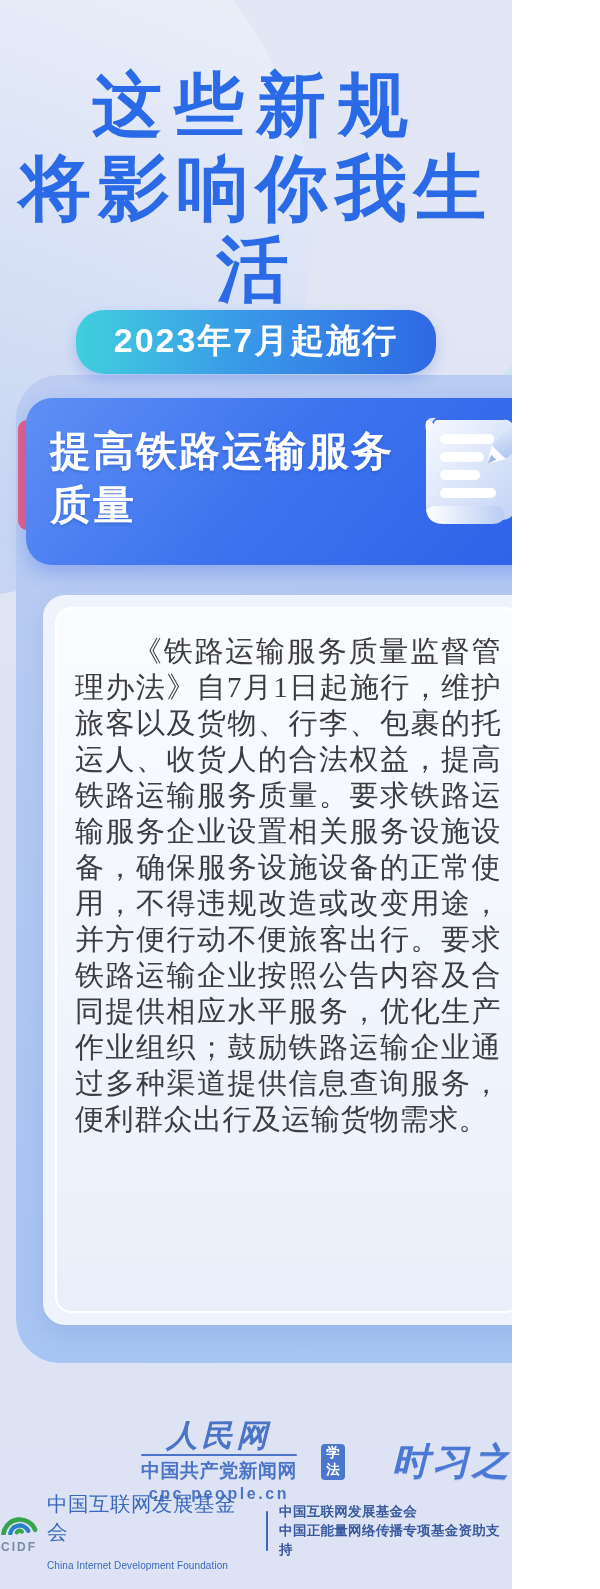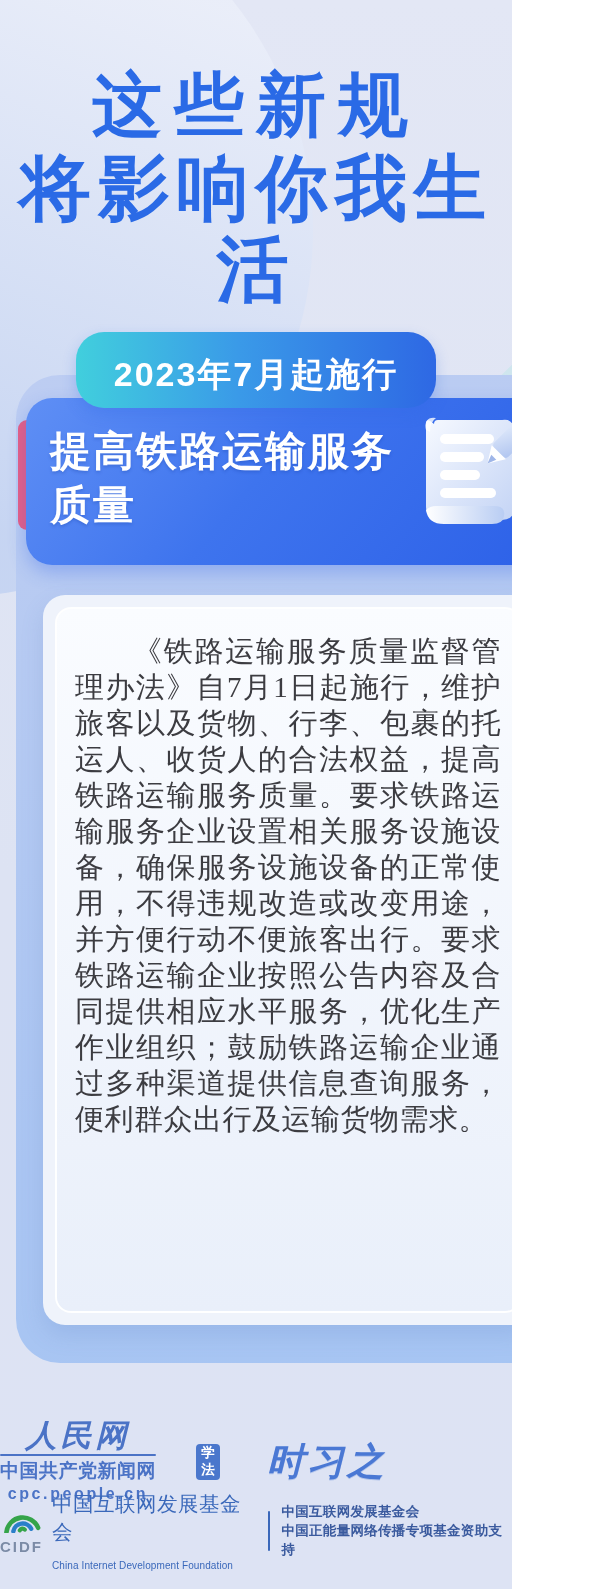--- a/index.html
+++ b/index.html
@@ -37,22 +37,22 @@
   .title-l1 {
     margin-top: 66px;
     font-size: 70px; font-weight: 900; letter-spacing: 12px;
     color: #2a6ae6; line-height: 1.12;
   }
   .title-l2 {
     font-size: 72px; font-weight: 900; letter-spacing: 7px;
     color: #2a6ae6; line-height: 1.12; margin-top: 4px;
   }
   .badge {
-    display: inline-block; margin-top: 22px;
-    padding: 20px 38px 10px;
+    display: inline-block; 
+    padding: 8px 38px 10px;
     border-radius: 28px;
     background: linear-gradient(90deg, #41cfdd 0%, #3a9ae8 45%, #2e68e4 100%);
     color: #ffffff; font-size: 34px; font-weight: 700; letter-spacing: 2px;
     box-shadow: 0 6px 14px rgba(46,104,228,.25);
   }
 
   
   .panel {
     position: absolute; left: 16px; top: 375px; width: 544px; height: 988px;
     border-radius: 44px; z-index: 2;
@@ -91,21 +91,21 @@
   .body-text {
     padding: 24px 18px 0 18px;
     font-size: 29px; line-height: 36px; color: #3c3c41;
     text-align: justify; text-indent: 2em;
     letter-spacing: .5px;
   }
 
   
   .footer-row1 {
     position: absolute; left: 0; top: 1420px; width: 100%;
-    display: flex; justify-content: flex-start; align-items: center; gap: 40px;
+    display: flex; justify-content: flex-end; align-items: center; gap: 24px;
     z-index: 3;
   }
   .people-block { text-align: center; color: #4b73c6; }
   .people-script {
     font-size: 31px; font-weight: 700; font-style: italic;
     letter-spacing: 4px; line-height: 1;
   }
   .people-rule { height: 2px; background: #4b73c6; margin: 3px 0 2px; border-radius: 1px; }
   .people-org { font-size: 19px; font-weight: 700; letter-spacing: .5px; }
   .people-url { font-size: 16px; font-weight: 700; letter-spacing: 2.6px; margin-top: 1px; }
@@ -124,21 +124,21 @@
     margin-left: 40px;
   }
 
   .footer-row2 {
     position: absolute; left: 0; top: 1490px; width: 100%;
     display: flex; justify-content: center; align-items: center; gap: 11px;
     z-index: 3;
   }
   .cidf-block { display: flex; align-items: center; gap: 9px; }
   .cidf-logo { text-align: center; }
-  .cidf-abbr { font-size: 15px; letter-spacing: 2px; color: #7b8ba6; font-weight: 700; margin-top: 1px; }
+  .cidf-abbr { font-size: 12px; letter-spacing: 2px; color: #7b8ba6; font-weight: 700; margin-top: 1px; }
   .cidf-names { color: #3a68ba; }
   .cidf-cn { font-size: 20.5px; font-weight: 500; letter-spacing: .5px; }
   .cidf-en { font-size: 10px; margin-top: 14px; letter-spacing: .1px; }
   .foot-divider { width: 2px; height: 40px; background: #3a68ba; border-radius: 1px; }
   .support-block { color: #3a5a9e; font-size: 13.5px; font-weight: 700; line-height: 1.42; letter-spacing: .3px; }
 </style>
 </head>
 <body>
 
 <div class="poster">

